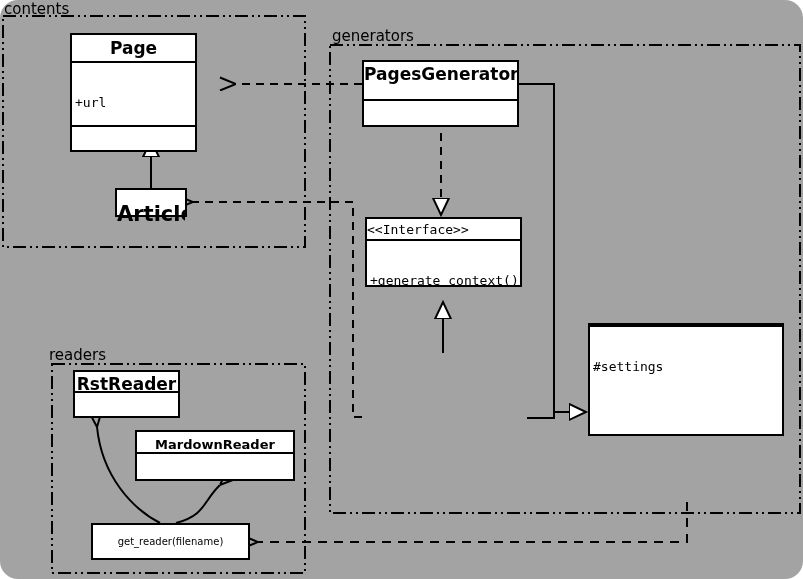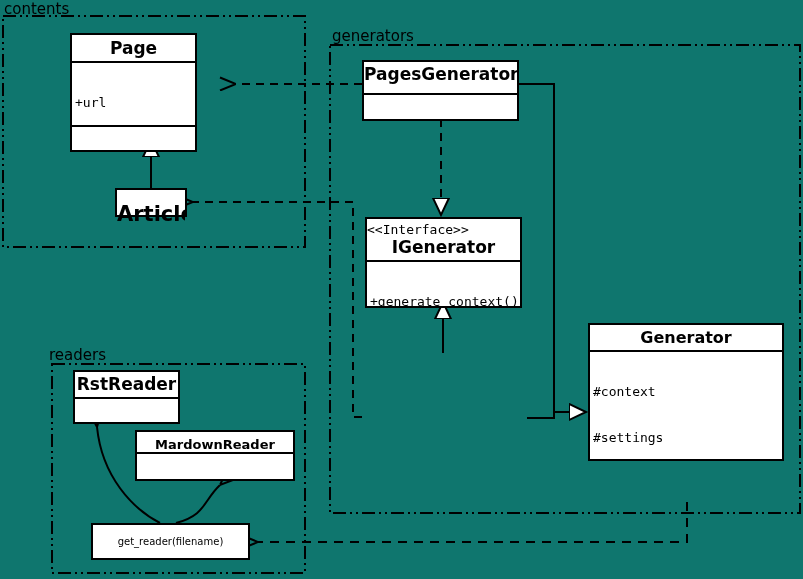--- a/index.html
+++ b/index.html
@@ -1,17 +1,17 @@
 <!DOCTYPE html>
 <html><head>
 <meta charset="utf-8">
 <style>
   html,body{margin:0;padding:0;background:#ffffff;}
-  #stage{position:relative;width:803px;height:579px;background:#0f766e;overflow:hidden;
-         font-family:"DejaVu Sans",sans-serif;color:#000;}
+  #stage{position:relative;width:803px;height:579px;background:#a3a3a3;overflow:hidden;
+         font-family:"DejaVu Sans",sans-serif;color:#000;border-radius:18px;}
   #edges{position:absolute;left:0;top:0;width:803px;height:579px;}
   .pkg-label{position:absolute;font-size:15px;line-height:16px;color:#000;}
   .cls{position:absolute;background:#fff;border:2px solid #000;box-sizing:border-box;}
   .ct{font-family:"DejaVu Sans",sans-serif;font-weight:bold;text-align:center;
       white-space:nowrap;overflow:hidden;}
   .cs{border-top:2px solid #000;font-family:"DejaVu Sans Mono",monospace;
       font-size:13px;padding:2px 0 7px 3px;white-space:pre;overflow:hidden;}
   .row{line-height:16px;height:16px;}
   .stereo{font-family:"DejaVu Sans Mono",monospace;font-weight:normal;
           font-size:13px;line-height:15px;text-align:left;}
@@ -70,52 +70,49 @@
     <div class="cs" style="height:16px;padding-top:0;">
       
     </div>
   </div>
 
   <div class="cls" style="left:115px;top:188px;width:72px;height:29px;">
     <div class="ct" style="font-size:21px;line-height:24px;margin-top:12px;">Article</div>
   </div>
 
   <div class="cls" style="left:362px;top:60px;width:157px;">
-    <div class="ct" style="font-size:17px;line-height:25px;height:31px;">PagesGenerator</div>
+    <div class="ct" style="font-size:17px;line-height:25px;height:37px;">PagesGenerator</div>
     <div class="cs" style="height:16px;padding-top:1px;">
       
     </div>
   </div>
 
   <div class="cls" style="left:365px;top:217px;width:157px;">
     <div style="padding:3px 0 2px 0;">
       <div class="stereo">&lt;&lt;Interface&gt;&gt;</div>
-      <div class="ct" style="font-size:17px;line-height:21px;">IGenerator</div>
     </div>
     <div class="cs" style="height:35px;">
       <div class="row">+generate_context()</div>
       
     </div>
   </div>
 
 
   <div class="cls" style="left:588px;top:323px;width:196px;">
-    <div class="ct" style="font-size:16px;line-height:25px;height:25px;">Generator</div>
     <div class="cs" style="height:98px;">
-      <div class="row">#context</div>
       <div class="row">#settings</div>
       
       
       
       
     </div>
   </div>
 
   <div class="cls" style="left:73px;top:370px;width:107px;">
-    <div class="ct" style="font-size:17px;line-height:25px;height:25px;">RstReader</div>
+    <div class="ct" style="font-size:17px;line-height:25px;height:19px;text-decoration:underline;">RstReader</div>
     <div class="cs" style="height:16px;padding-top:0;">
       
     </div>
   </div>
 
   <div class="cls" style="left:135px;top:430px;width:160px;">
     <div class="ct" style="font-size:13px;line-height:26px;height:20px;">MardownReader</div>
     <div class="cs" style="height:17px;padding-top:1px;">
       
     </div>

